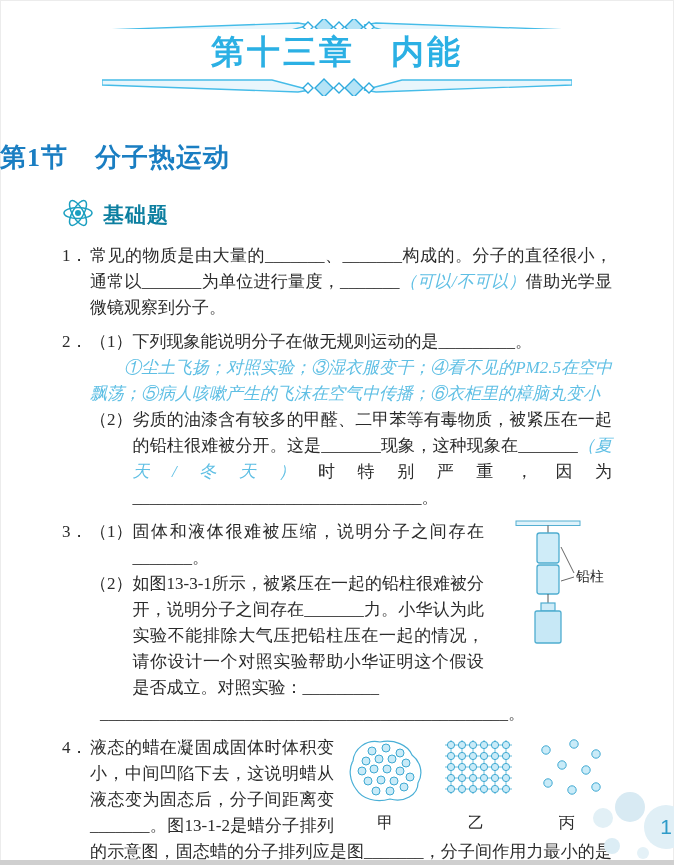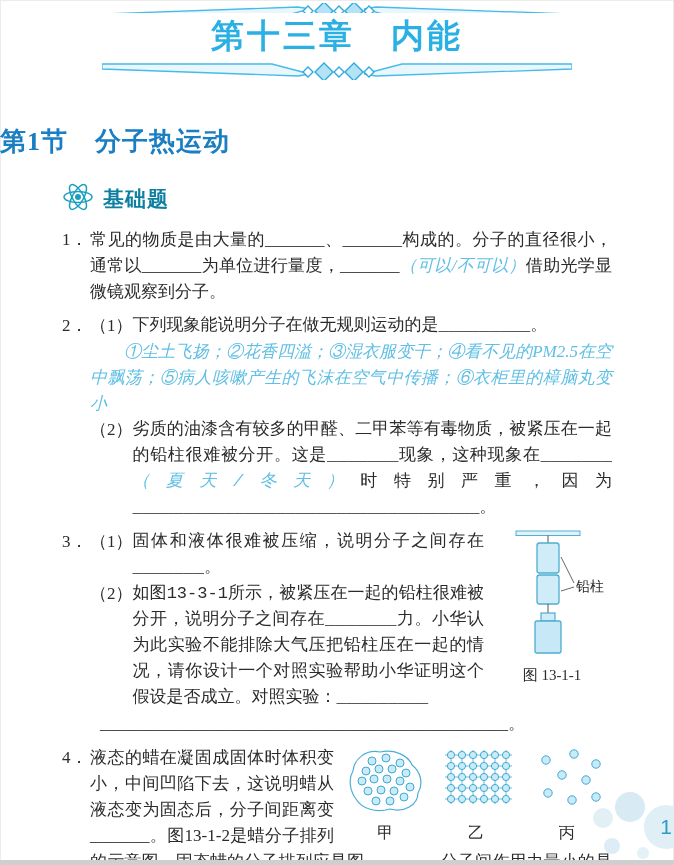--- a/index.html
+++ b/index.html
@@ -5,21 +5,21 @@
   html,body{margin:0;padding:0;background:#ffffff;}
   .page{
     width:674px;height:865px;position:relative;overflow:hidden;background:#fff;
     font-family:"Liberation Serif","DejaVu Serif",serif;color:#2b2b2b;
     box-shadow:inset 0 0 0 1px #ececec;
   }
   p{margin:0;}
   figure{margin:0;font-family:Liberation Serif, serif;}
 
   
-  .banner{width:470px;margin:0 auto;text-align:center;}
+  .banner{width:470px;margin:16px auto;text-align:center;}
   .orn{height:20px;line-height:0;}
   .orn-top{height:13px;overflow:hidden;}
   .orn-top svg{transform:scaleY(-1) translateY(-3px);}
   .chapter-title{
     margin:1px 0 1px;font-size:33px;font-weight:bold;color:#2BB0E4;letter-spacing:3px;
   }
 
   
   .section-title{
     margin:44px 0 0;font-size:26px;font-weight:bold;color:#1A7EC2;letter-spacing:1px;
@@ -32,21 +32,21 @@
     font-family:"Liberation Sans","DejaVu Sans",sans-serif;letter-spacing:1px;
   }
 
   
   .questions{margin:10px 62px 0;font-size:17px;line-height:26px;text-align:justify;}
   .q{display:flex;margin-top:8px;}
   .qmark{flex:0 0 28px;}
   .qbody{flex:1;min-width:0;}
   .sub{display:flex;}
   .smark{flex:0 0 42px;}
-  .sub .qtext{flex:1;min-width:0;font-family:Liberation Mono, monospace;}
+  .sub .qtext{flex:1;min-width:0;}
   .hint{color:#5FBFE4;font-style:italic;}
   .options{margin:0;text-indent:2em;color:#5FBFE4;font-style:italic;}
   .blankline{padding-left:10px;}
 
   
   .fig{float:right;text-align:center;}
   .fig1{width:120px;margin:0 0 2px 8px;}
   .fig2{width:272px;margin:2px 0 2px 6px;}
   figcaption{font-size:15px;color:#2b2b2b;line-height:20px;}
   .mol-labels{display:flex;font-size:16px;line-height:20px;}
@@ -121,21 +121,21 @@
       </div>
     </section>
 
     <section class="q">
       <span class="qmark">2．</span>
       <div class="qbody">
         <div class="sub">
           <span class="smark">（1）</span>
           <p class="qtext">下列现象能说明分子在做无规则运动的是_________。</p>
         </div>
-        <p class="options">①尘土飞扬；②花香四溢；③湿衣服变干；④看不见的PM2.5在空中飘荡；⑤病人咳嗽产生的飞沫在空气中传播；⑥衣柜里的樟脑丸变小</p>
+        <p class="options">①尘土飞扬；对照实验；③湿衣服变干；④看不见的PM2.5在空中飘荡；⑤病人咳嗽产生的飞沫在空气中传播；⑥衣柜里的樟脑丸变小</p>
         <div class="sub">
           <span class="smark">（2）</span>
           <p class="qtext"><span>劣质的油漆含有较多的甲醛、二甲苯等有毒物质，被紧压在一起的铅柱很难被分开。这是_______现象，这种现象在_______</span><span class="hint">（夏天/冬天）</span><span>时特别严重，因为__________________________________。</span></p>
         </div>
       </div>
     </section>
 
     <section class="q">
       <span class="qmark">3．</span>
       <div class="qbody">
@@ -145,21 +145,20 @@
             <line x1="56" y1="6.5" x2="56" y2="14" stroke="#555" stroke-width="1"></line>
             <rect x="45" y="14" width="22" height="30" rx="2.5" fill="#CFECF8" stroke="#4FADD0" stroke-width="1.3"></rect>
             <rect x="45" y="46" width="22" height="29" rx="2.5" fill="#CFECF8" stroke="#4FADD0" stroke-width="1.3"></rect>
             <line x1="56" y1="75" x2="56" y2="84" stroke="#555" stroke-width="1"></line>
             <rect x="49" y="84" width="14" height="8" fill="#CFECF8" stroke="#4FADD0" stroke-width="1.2"></rect>
             <rect x="43" y="92" width="26" height="32" rx="2" fill="#C7E8F6" stroke="#4FADD0" stroke-width="1.3"></rect>
             <line x1="82" y1="54" x2="69" y2="28" stroke="#555" stroke-width="0.9"></line>
             <line x1="82" y1="58" x2="69" y2="62" stroke="#555" stroke-width="0.9"></line>
             <text x="84" y="62" font-size="14" fill="#2b2b2b">铅柱</text>
           </svg>
-          <figcaption>图 13-1-1</figcaption>
         </figure>
         <div class="sub">
           <span class="smark">（1）</span>
           <p class="qtext">固体和液体很难被压缩，说明分子之间存在_______。</p>
         </div>
         <div class="sub">
           <span class="smark">（2）</span>
           <p class="qtext">如图13-3-1所示，被紧压在一起的铅柱很难被分开，说明分子之间存在_______力。小华认为此实验不能排除大气压把铅柱压在一起的情况，请你设计一个对照实验帮助小华证明这个假设是否成立。对照实验：_________</p>
         </div>
         <p class="blankline">________________________________________________。</p>

